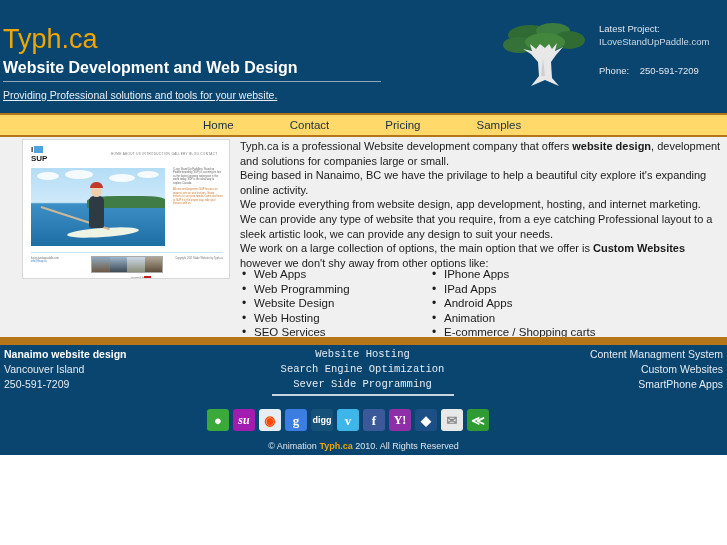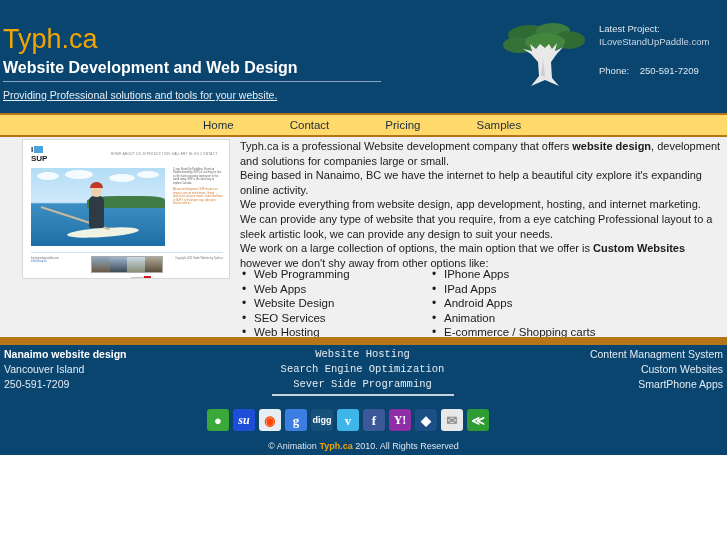--- a/index.html
+++ b/index.html
@@ -354,21 +354,21 @@
     font-size: 13px;
     font-weight: bold;
     display: flex;
     align-items: center;
     justify-content: center;
     cursor: pointer;
     overflow: hidden;
     line-height: 1;
   }
   .s-chat   { background: #3aa93a; }
-  .s-stumble{ background: #1d4ed8; font-style: italic; font-size: 12px; }
+  .s-stumble{ background: #a21caf; font-style: italic; font-size: 12px; }
   .s-reddit { background: #e7eef3; color:#ff4500; }
   .s-google { background: #3b7de0; }
   .s-digg   { background: #16517a; font-size: 9px; font-family: "Liberation Sans", sans-serif; }
   .s-twitter{ background: #3fb6ea; }
   .s-facebook{ background: #3b5998; }
   .s-yahoo  { background: #8e2fa8; font-size: 12px; }
   .s-gplus  { background: #1c4f86; }
   .s-mail   { background: #e8e8e8; color: #888; }
   .s-share  { background: #2e9b33; }
 
@@ -467,33 +467,33 @@
         <div style="background:linear-gradient(#b0a896,#5c4e3c);"></div>
       </div>
       <div class="pv-foot-right">Copyright 2011 Made Website by Typh.ca</div>
       <div class="pv-yt">
         <span>powered by</span><i></i>
       </div>
     </div>
 
     <div class="copy" id="copy-block">
         <p>Typh.ca is a professional Website development company that offers <b>website design</b>, development and solutions for companies large or small.</p>
-        <p>Being based in Nanaimo, BC we have the internet to help a beautiful city explore it's expanding online activity.</p>
+        <p>Being based in Nanaimo, BC we have the privilage to help a beautiful city explore it's expanding online activity.</p>
         <p>We provide everything from website design, app development, hosting, and internet marketing.</p>
         <p>We can provide any type of website that you require, from a eye catching Professional layout to a sleek artistic look, we can provide any design to suit your needs.</p>
         <p>We work on a large collection of options, the main option that we offer is <b>Custom Websites</b> however we don't shy away from other options like:</p>
       </div>
 
     <div class="lists">
       <ul class="list-col-1" id="list-left">
+          <li>Web Apps</li>
           <li>Web Programming</li>
-          <li>Web Apps</li>
           <li>Website Design</li>
+          <li>Web Hosting</li>
           <li>SEO Services</li>
-          <li>Web Hosting</li>
         </ul>
       <ul class="list-col-2" id="list-right">
           <li>IPhone Apps</li>
           <li>IPad Apps</li>
           <li>Android Apps</li>
           <li>Animation</li>
           <li>E-commerce / Shopping carts</li>
         </ul>
     </div>
   </div>

